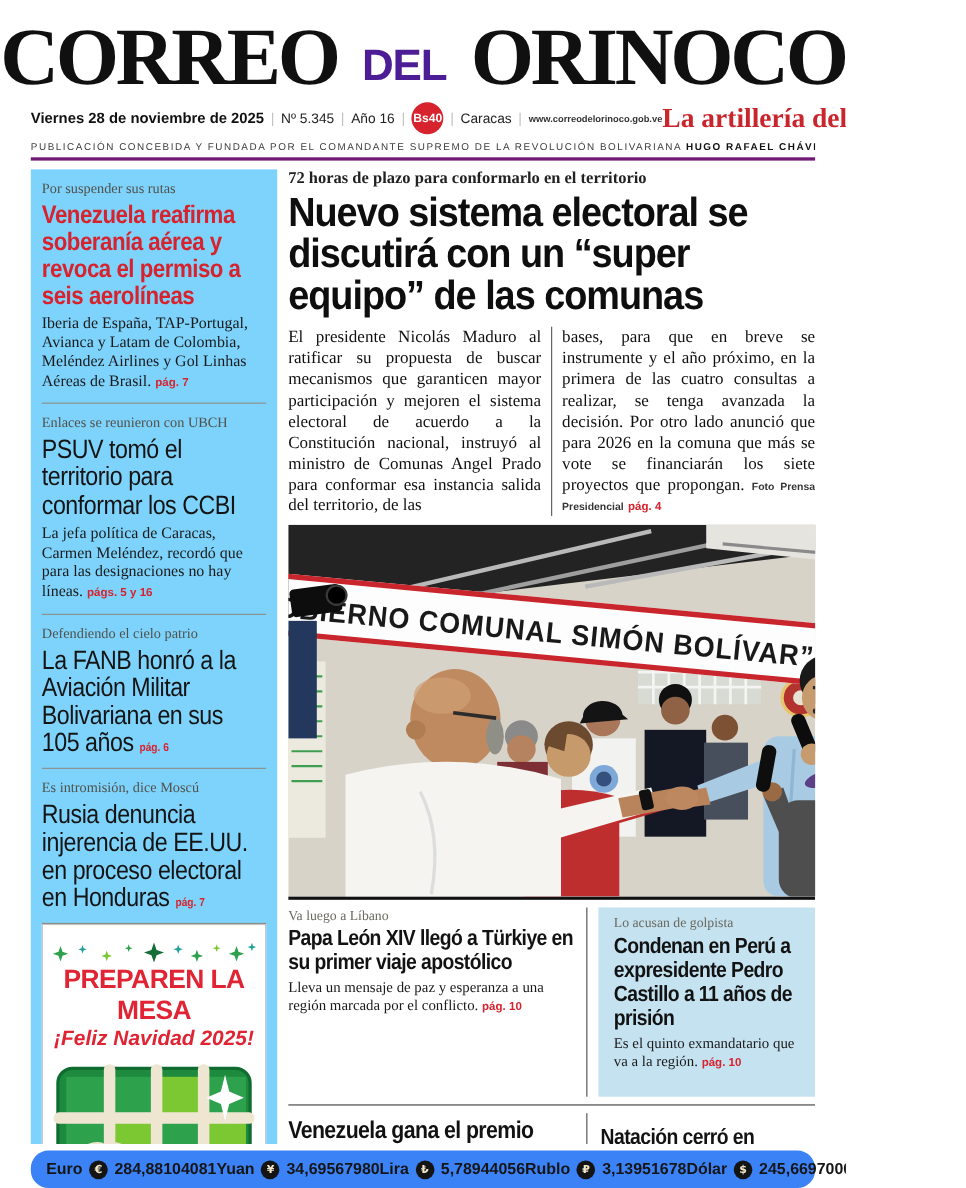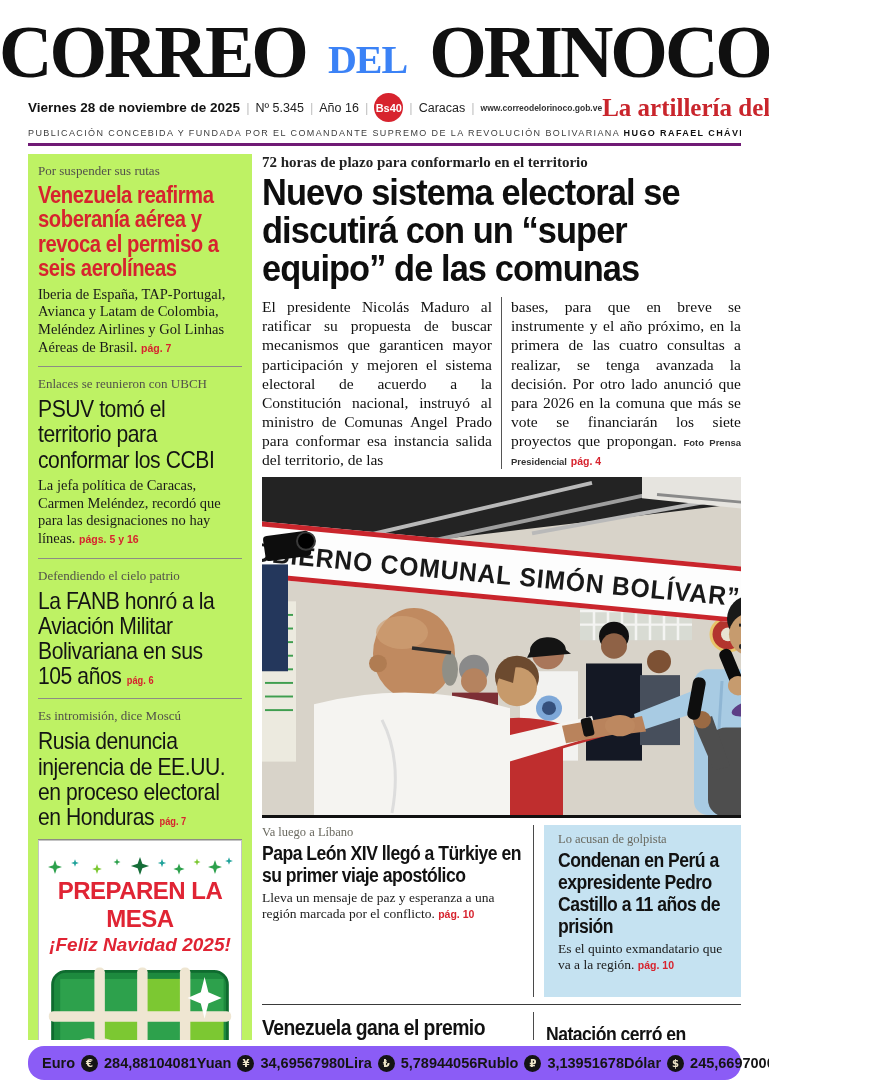--- a/index.html
+++ b/index.html
@@ -3,37 +3,37 @@
 <meta charset="utf-8">
 <style>
   * { margin:0; padding:0; box-sizing:border-box; }
   html,body { background:#ffffff; }
   body { font-family:"Liberation Sans", sans-serif; color:#111; }
   .page { width:769px; height:1080px; padding:0 28px; overflow:hidden; background:#fff; position:relative; }
 
   
   .logo-row { display:flex; align-items:flex-end; justify-content:center; gap:8px; padding-top:6px; height:86px; }
   .logo-big { font-family:"Liberation Serif", serif; font-weight:700; font-size:74px; letter-spacing:-3px; line-height:.92; color:#101010; }
-  .logo-small { font-family:Liberation Serif, serif; font-weight:700; font-size:40px; letter-spacing:-1px; padding-bottom:3px; color:#3b82f6; }
+  .logo-small { font-family:Liberation Sans, sans-serif; font-weight:700; font-size:40px; letter-spacing:-1px; padding-bottom:3px; color:#4c1d95; }
   .logo-sep { width:3px; height:50px; background:#d7232e; margin:0 3px 8px; }
   .date-row { display:flex; justify-content:space-between; align-items:center; margin-top:7px; }
   .date-left { display:flex; align-items:center; white-space:nowrap; }
   .date-main { font-weight:700; font-size:13.5px; }
   .vsep { color:#c2c2c2; font-weight:400; margin:0 6px; font-size:13px; }
   .meta { font-size:12.5px; color:#222; }
   .price-badge { background:#d7232e; color:#fff; font-weight:700; font-size:11px; border-radius:50%; width:29px; height:29px; display:inline-flex; align-items:center; justify-content:center; }
   .site { font-size:8.5px; font-weight:700; color:#333; }
   .tagline { font-family:"Liberation Serif", serif; font-weight:700; font-size:25px; color:#c9252c; white-space:nowrap; }
   .founders { font-size:9px; letter-spacing:1.4px; color:#3d3d3d; border-bottom:3px solid #701a75; padding:6px 0 5px; white-space:nowrap; overflow:hidden; }
   .founders b { color:#111; }
   .founders .years { color:#8a8a8a; font-weight:700; }
 
   
   .content { display:flex; gap:10px; margin-top:8px; height:886px; }
-  .left-col { width:224px; background:#bef264; padding:0 10px 8px; display:flex; flex-direction:column; overflow:hidden; }
+  .left-col { width:224px; background:#7dd3fc; padding:0 10px 8px; display:flex; flex-direction:column; overflow:hidden; }
   .main-col { flex:1; display:flex; flex-direction:column; overflow:hidden; }
 
   
   .cond { transform:scaleX(.88); transform-origin:0 0; width:113.6%; }
   .cond93 { transform:scaleX(.93); transform-origin:0 0; width:107.5%; }
 
   
   .s-story { padding:9px 0 10px; border-bottom:1px solid #8d8d85; }
   .kick { font-family:"Liberation Serif", serif; font-size:13px; color:#52514a; margin-bottom:4px; }
   .s-head { font-size:24px; font-weight:400; color:#141414; line-height:1.05; letter-spacing:-0.5px; }
@@ -68,21 +68,21 @@
   .nat-col { flex:1; margin-left:12px; }
   .mari-col .m-head { font-size:22px; margin-top:4px; }
   .boxes { display:flex; gap:10px; padding:8px 0 0; }
   .redbox { flex:1; background:#d7232e; color:#fff; padding:7px 12px 10px; }
   .redbox .box-kick { color:#fff; font-weight:700; font-size:12.5px; font-family:"Liberation Serif", serif; }
   .tanbox { flex:1; background:#f6c98e; padding:7px 12px 10px; }
   .tanbox .box-kick { color:#8a7f66; font-family:"Liberation Serif", serif; font-size:12.5px; }
   .tanbox .m-head { font-size:22px; margin-top:8px; }
 
   
-  .cur-bar { display:flex; align-items:center; justify-content:space-between; background:#8b5cf6; height:34px; margin-top:6px; padding:0 14px;border-radius:16px; }
+  .cur-bar { display:flex; align-items:center; justify-content:space-between; background:#3b82f6; height:34px; margin-top:6px; padding:0 14px;border-radius:16px; }
   .cur-item { display:flex; align-items:center; gap:6px; font-weight:700; font-size:14.5px; color:#151515; white-space:nowrap; }
   .cur-circle { width:17px; height:17px; border-radius:50%; background:#141414; color:#efe7c8; font-size:10px; font-weight:700; display:inline-flex; align-items:center; justify-content:center; font-family:"DejaVu Sans", sans-serif; }
   .cur-sep { width:7px; height:7px; background:#c9252c; }
 </style>
 </head>
 <body>
 
 <div class="page">
 
   <header>

